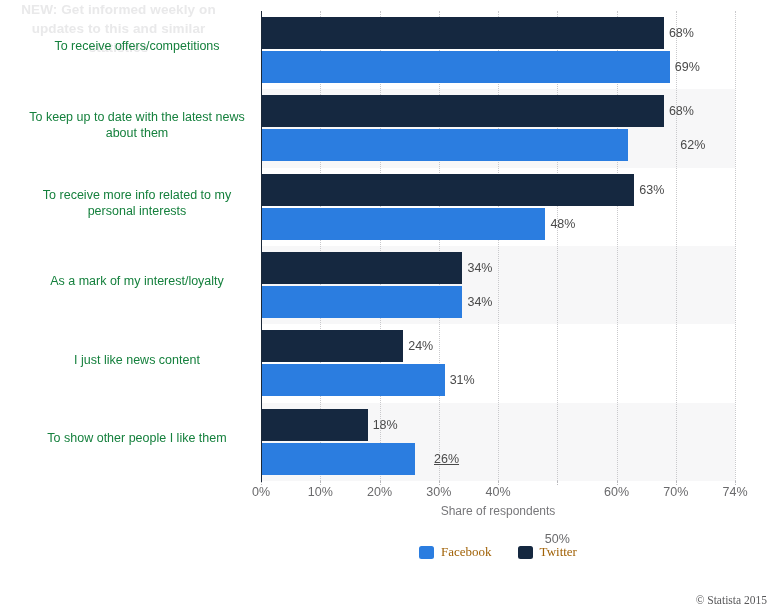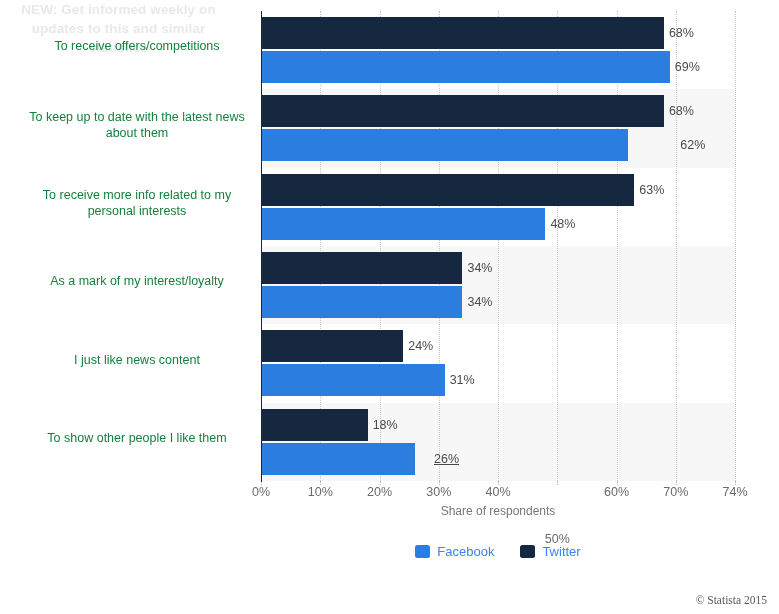--- a/index.html
+++ b/index.html
@@ -158,21 +158,22 @@
     gap: 7px;
   }
   .legend-swatch {
     width: 15px;
     height: 13px;
     border-radius: 2.5px;
     display: inline-block;
   }
   .legend-label {
     font-size: 13px;
-    color: #3b82f6;
+    color: #a16207;
+    font-family: Liberation Serif, serif;
   }
 
   
   #footer-copyright {
     position: absolute;
     right: 12px;
     bottom: 8px;
     font-size: 11.5px;
     color: #58585a;
     font-family: Liberation Serif, serif;

